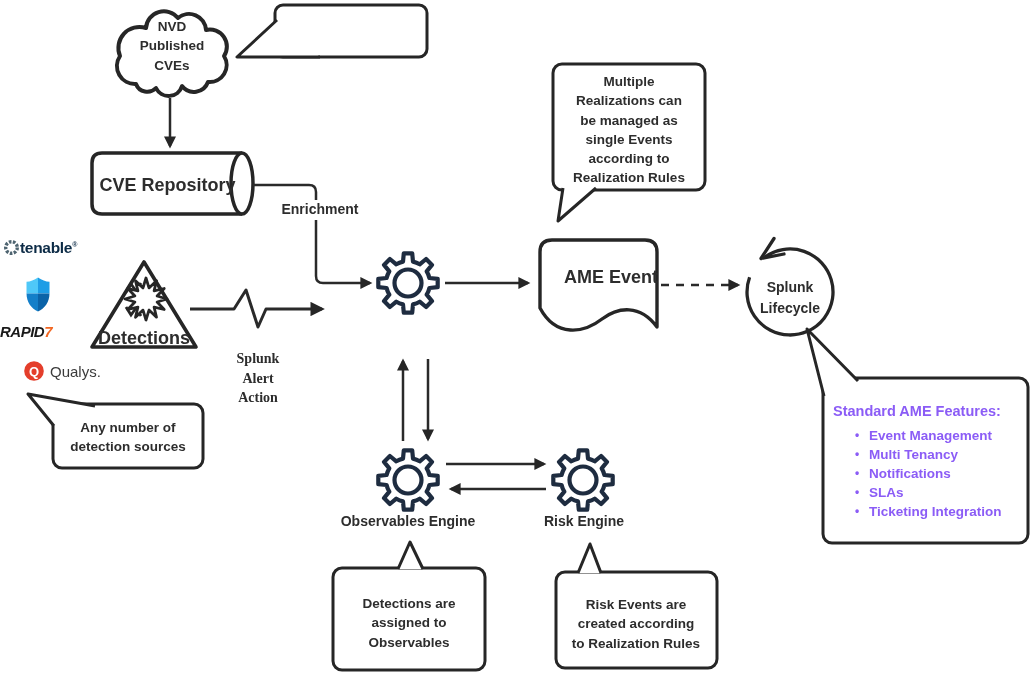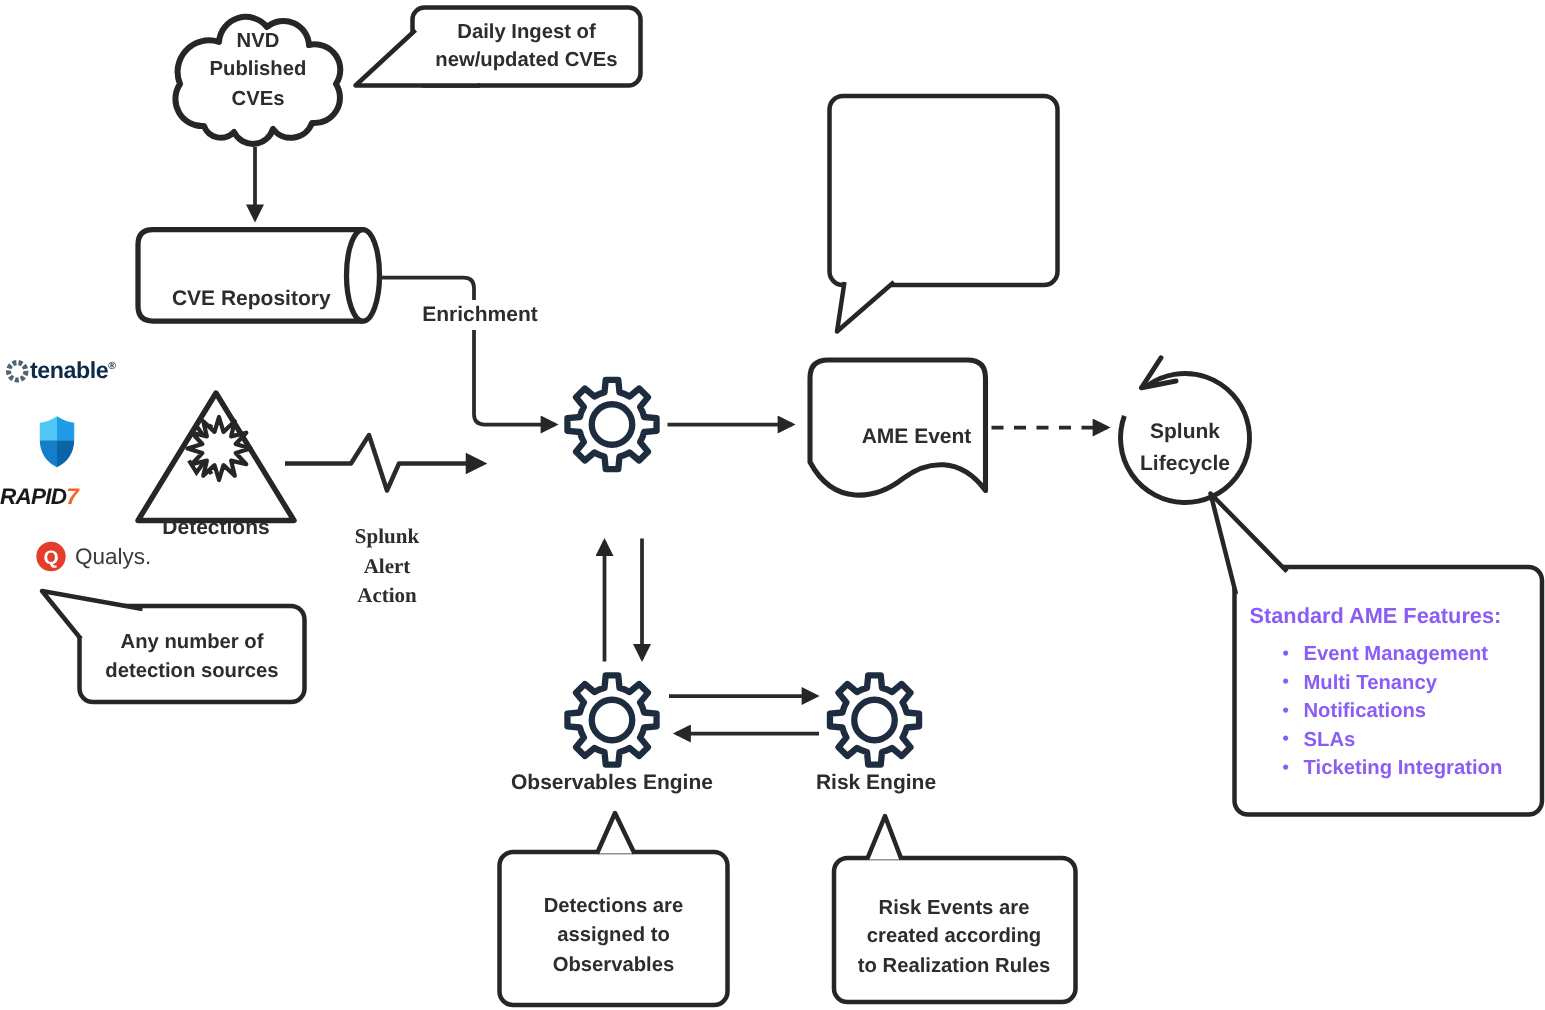--- a/index.html
+++ b/index.html
@@ -2,21 +2,21 @@
 <html><head>
 <meta charset="utf-8">
 <style>
   html,body{margin:0;padding:0;background:#fff;}
   #canvas{position:relative;width:1030px;height:673px;background:#fff;overflow:hidden;
           font-family:"Liberation Sans",sans-serif;}
   #shapes{position:absolute;left:0;top:0;}
   .lbl{position:absolute;font-weight:700;color:#2d2d2d;text-align:center;
        white-space:pre-line;font-size:13.5px;line-height:19.3px;}
   .fs14{font-size:14px;line-height:19.5px;}
-  .fs15{font-size:14px;line-height:19px;margin-top:13px;}
+  .fs15{font-size:18px;line-height:19px;}
   .bgw{background:#fff;padding:0 2px;}
   .features{position:absolute;left:833px;top:403px;width:192px;color:#8b5cf6;}
   .features .ftitle{font-weight:700;font-size:14.5px;margin-bottom:7px;}
   .frow{display:flex;align-items:center;font-weight:700;font-size:13.5px;
         line-height:19px;padding-left:22px;}
   .frow .dot{width:14px;font-size:12px;}
   .logo-tenable{position:absolute;left:20px;top:239px;font-weight:700;font-size:15.5px;
         color:#0c2b46;letter-spacing:-0.3px;}
   .logo-tenable sup{font-size:7px;}
   .logo-rapid7{position:absolute;left:0px;top:323px;font-style:italic;font-weight:900;
@@ -131,42 +131,46 @@
     <g>
       <rect x="556" y="572" width="161" height="96" rx="9" fill="#fff" stroke="#262626" stroke-width="3"></rect>
       <path d="M578,573 L590,544 L601,573" fill="#fff" stroke="#262626" stroke-width="3" stroke-linejoin="round"></path>
     </g>
   </svg>
 
   <div class="lbl" style="left:122px;top:17px;width:100px;">NVD
 Published
 CVEs</div>
 
-  <div class="lbl" style="left:281px;top:11px;width:140px;">Daily Ingest of
-new/updated CVEs</div>
 
   <div class="lbl fs15" style="left:95px;top:176px;width:145px;">CVE Repository</div>
 
   <div class="lbl fs14 bgw" style="left:274px;top:200px;width:88px;">Enrichment</div>
 
   <div class="logo-tenable"><span>tenable</span><sup>®</sup></div>
 
   <div class="logo-rapid7"><span>RAPID</span><span class="seven">7</span></div>
 
   <div class="logo-qualys">Qualys.</div>
 
   <div class="lbl fs15" style="left:92px;top:329px;width:104px;">Detections</div>
 
   <div class="lbl fs14" style="left:216px;top:349px;width:84px;font-family:Liberation Serif, serif;">Splunk
 Alert
 Action</div>
 
 
   <div class="lbl fs15" style="left:541px;top:268px;width:140px;">AME Event</div>
 
+  <div class="lbl" style="left:559px;top:72px;width:140px;">Multiple
+Realizations can
+be managed as
+single Events
+according to
+Realization Rules</div>
 
   <div class="lbl fs14" style="left:748px;top:277px;width:84px;line-height:20.5px;">Splunk
 Lifecycle</div>
 
   <div class="lbl" style="left:60px;top:418px;width:136px;">Any number of
 detection sources</div>
 
   <div class="lbl fs14" style="left:328px;top:512px;width:160px;">Observables Engine</div>
 
   <div class="lbl fs14" style="left:522px;top:512px;width:124px;">Risk Engine</div>

